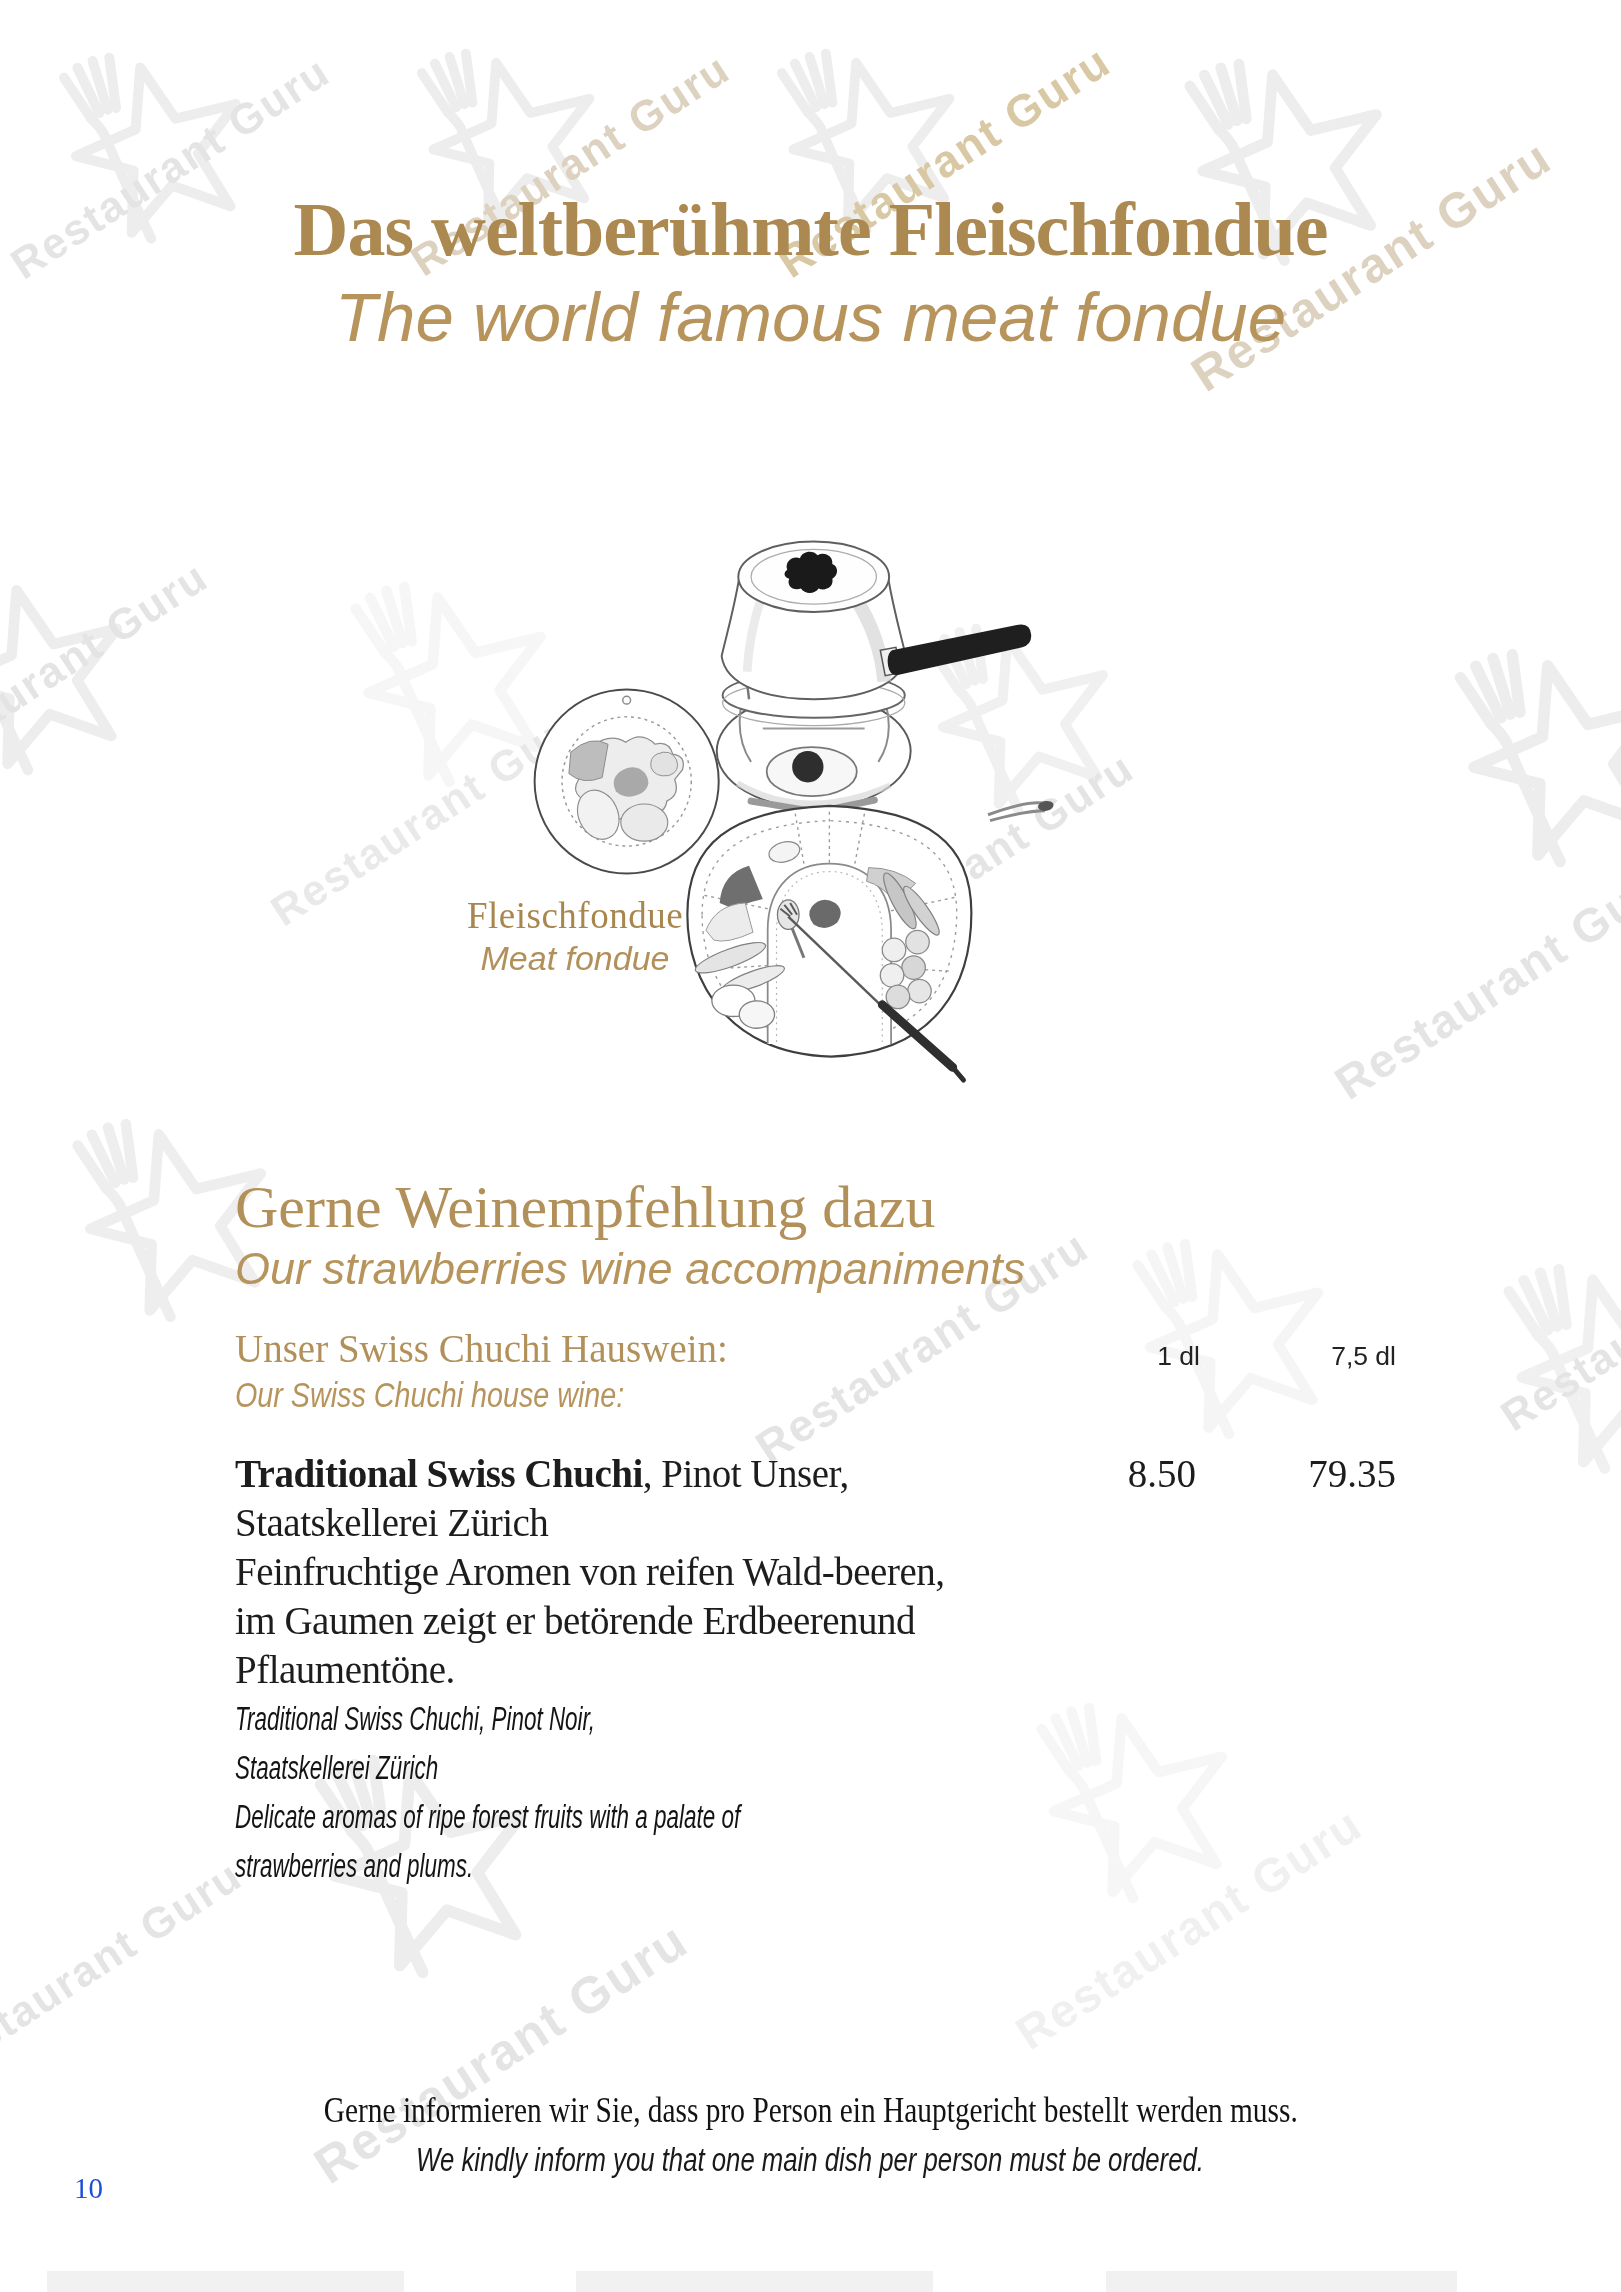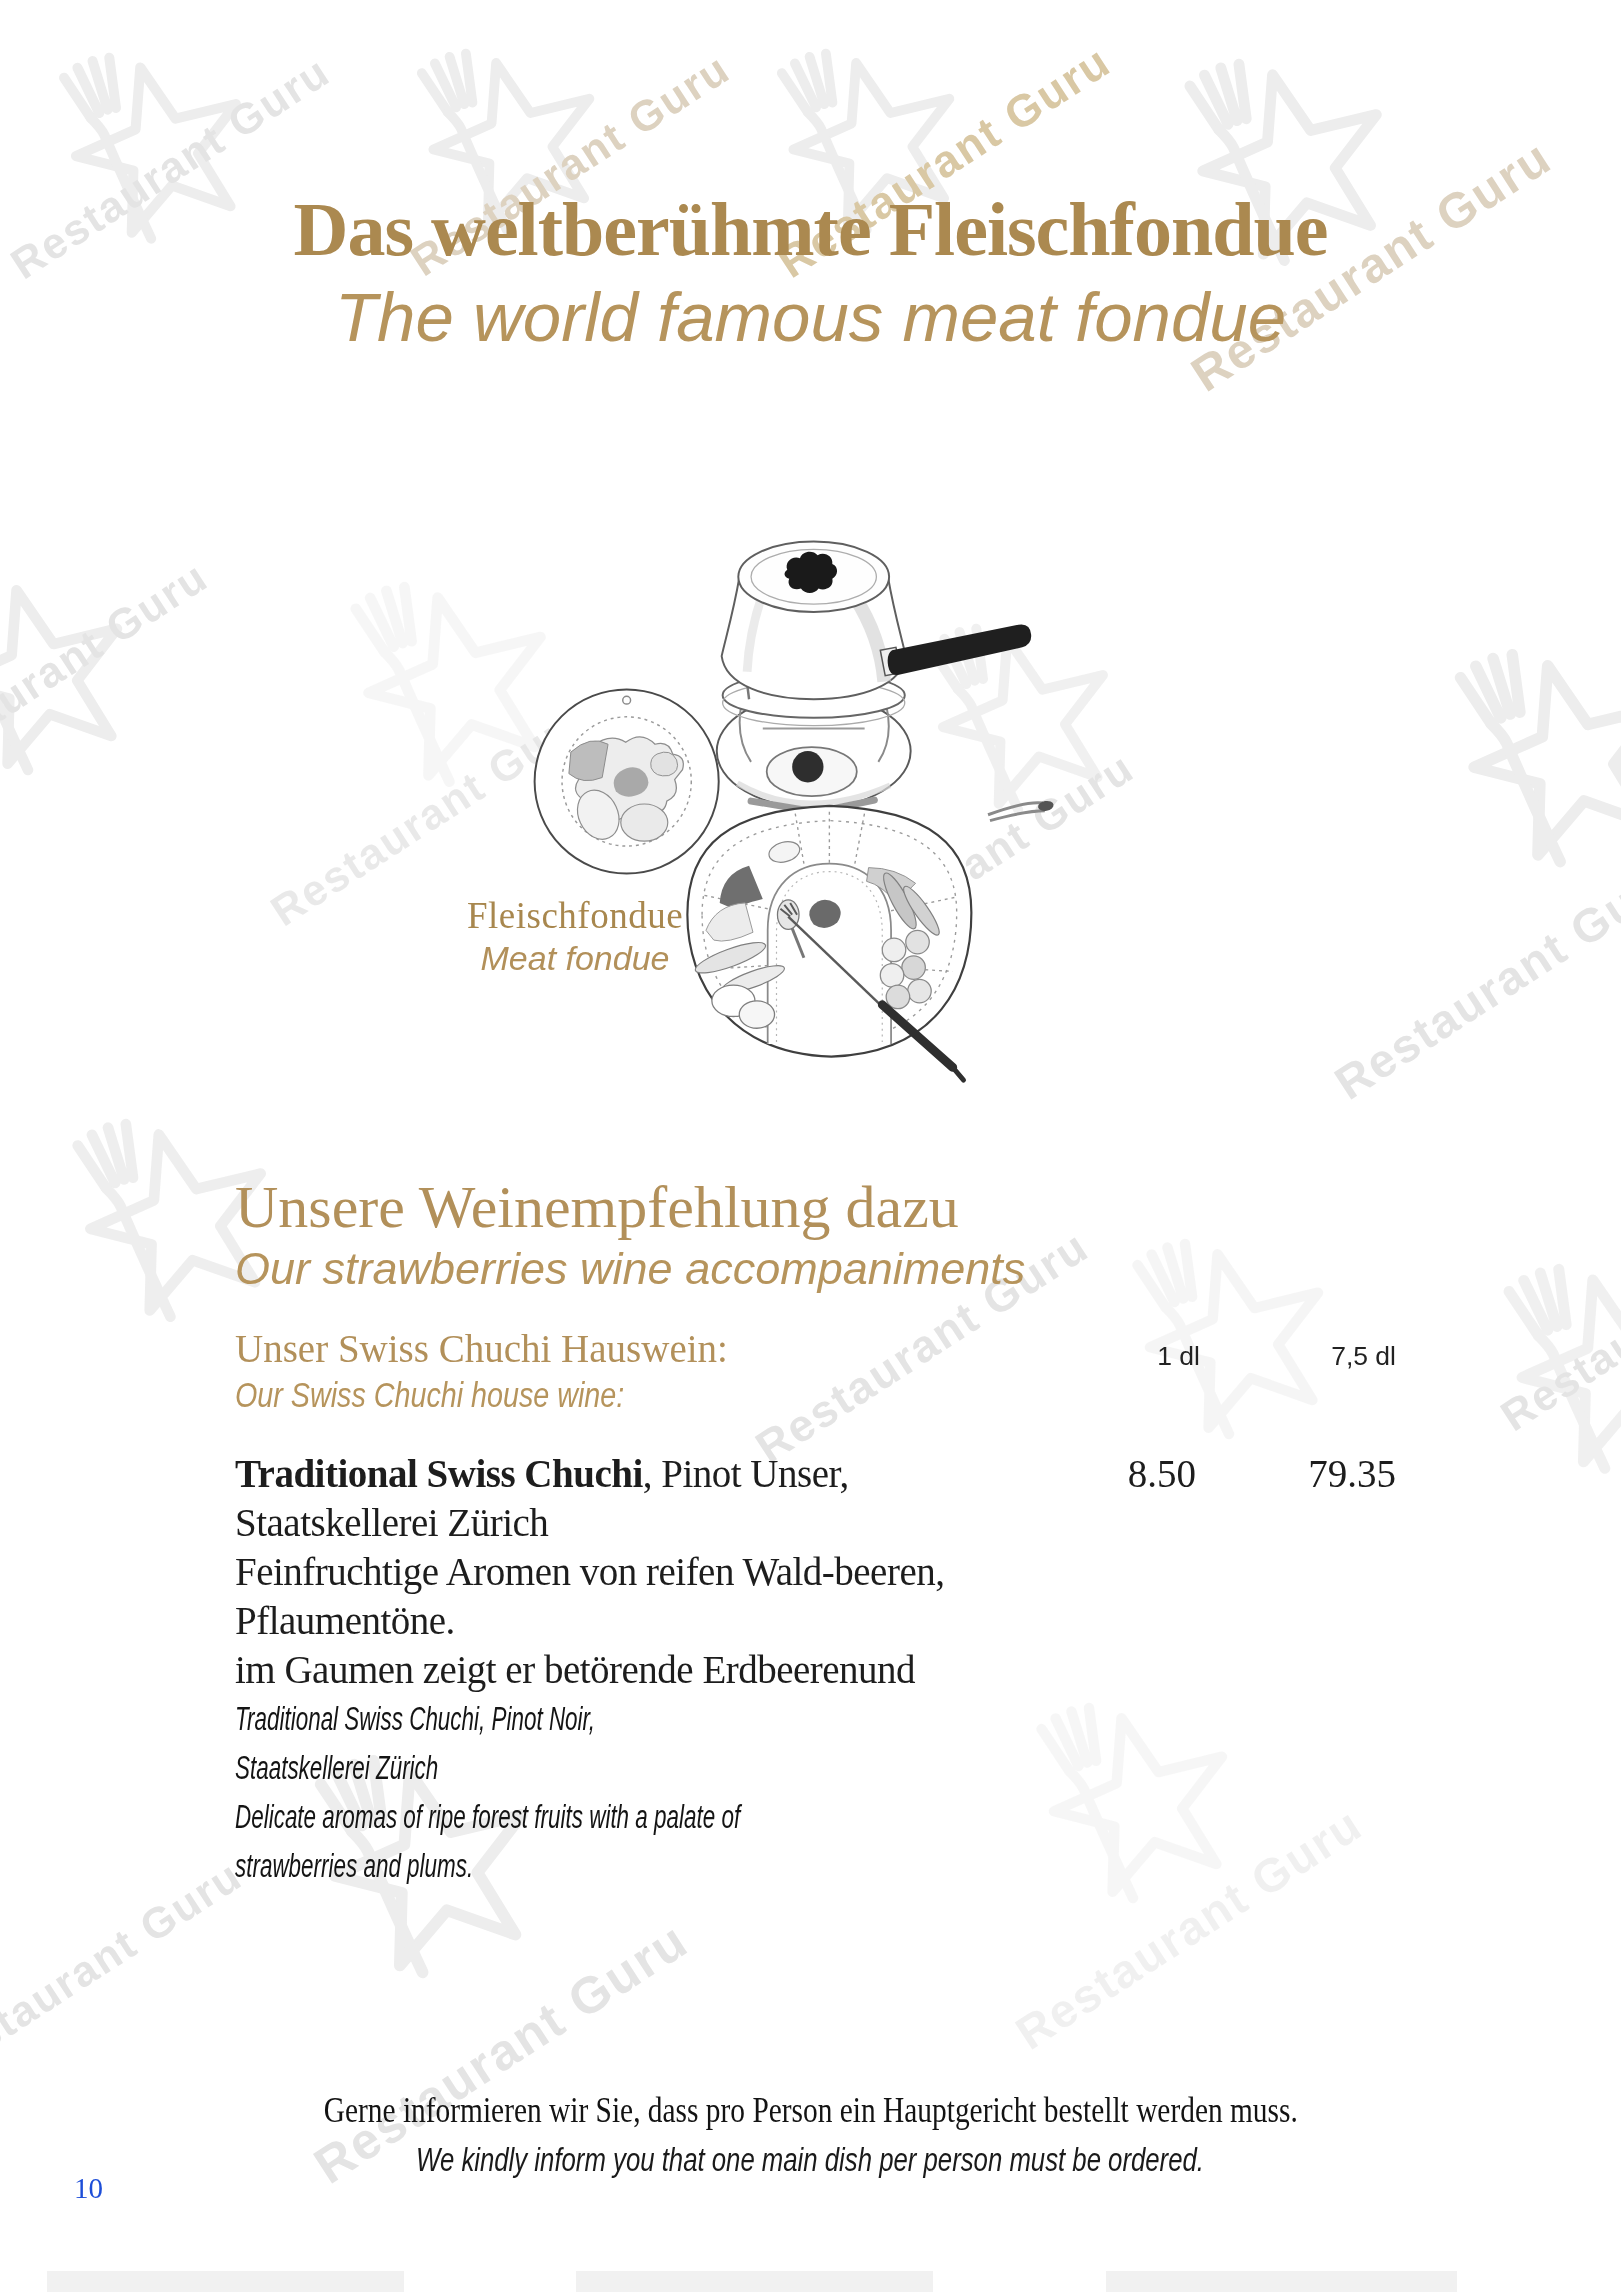--- a/index.html
+++ b/index.html
@@ -223,40 +223,40 @@
       <path d="M452 560 L463 573" stroke="#2f2f2f" stroke-width="5" stroke-linecap="round" fill="none"></path>
     </g>
   </svg>
 
   <div class="caption">
     <div class="de">Fleischfondue</div>
     <div class="en">Meat fondue</div>
   </div>
 
   <div class="wine-head">
-    <div class="h2">Unsere Weinempfehlung dazu</div>
+    <div class="h2">Gerne Weinempfehlung dazu</div>
     <div class="h3">Our strawberries wine accompaniments</div>
   </div>
 
   <div class="house-wine">
     <div class="de">Unser Swiss Chuchi Hauswein:</div>
     <div class="en">Our Swiss Chuchi house wine:</div>
   </div>
 
   <div class="sizecol" id="col-1dl">1 dl</div>
   <div class="sizecol" id="col-75dl">7,5 dl</div>
 
   <div class="wine-entry">
     <div class="de-line">
       <b>Traditional Swiss Chuchi</b><span>, Pinot Unser,</span>
     </div>
     <div class="de-line">Staatskellerei Zürich</div>
     <div class="de-line">Feinfruchtige Aromen von reifen Wald-beeren,</div>
+    <div class="de-line">im Gaumen zeigt er betörende Erdbeerenund</div>
     <div class="de-line">Pflaumentöne.</div>
-    <div class="de-line">im Gaumen zeigt er betörende Erdbeerenund</div>
     <div class="desc-en">
       <div class="en-line">Traditional Swiss Chuchi, Pinot Noir,</div>
       <div class="en-line">Staatskellerei Zürich</div>
       <div class="en-line">Delicate aromas of ripe forest fruits with a palate of</div>
       <div class="en-line">strawberries and plums.</div>
     </div>
   </div>
 
   <div class="price" id="price-1dl">8.50</div>
   <div class="price" id="price-75dl">79.35</div>

